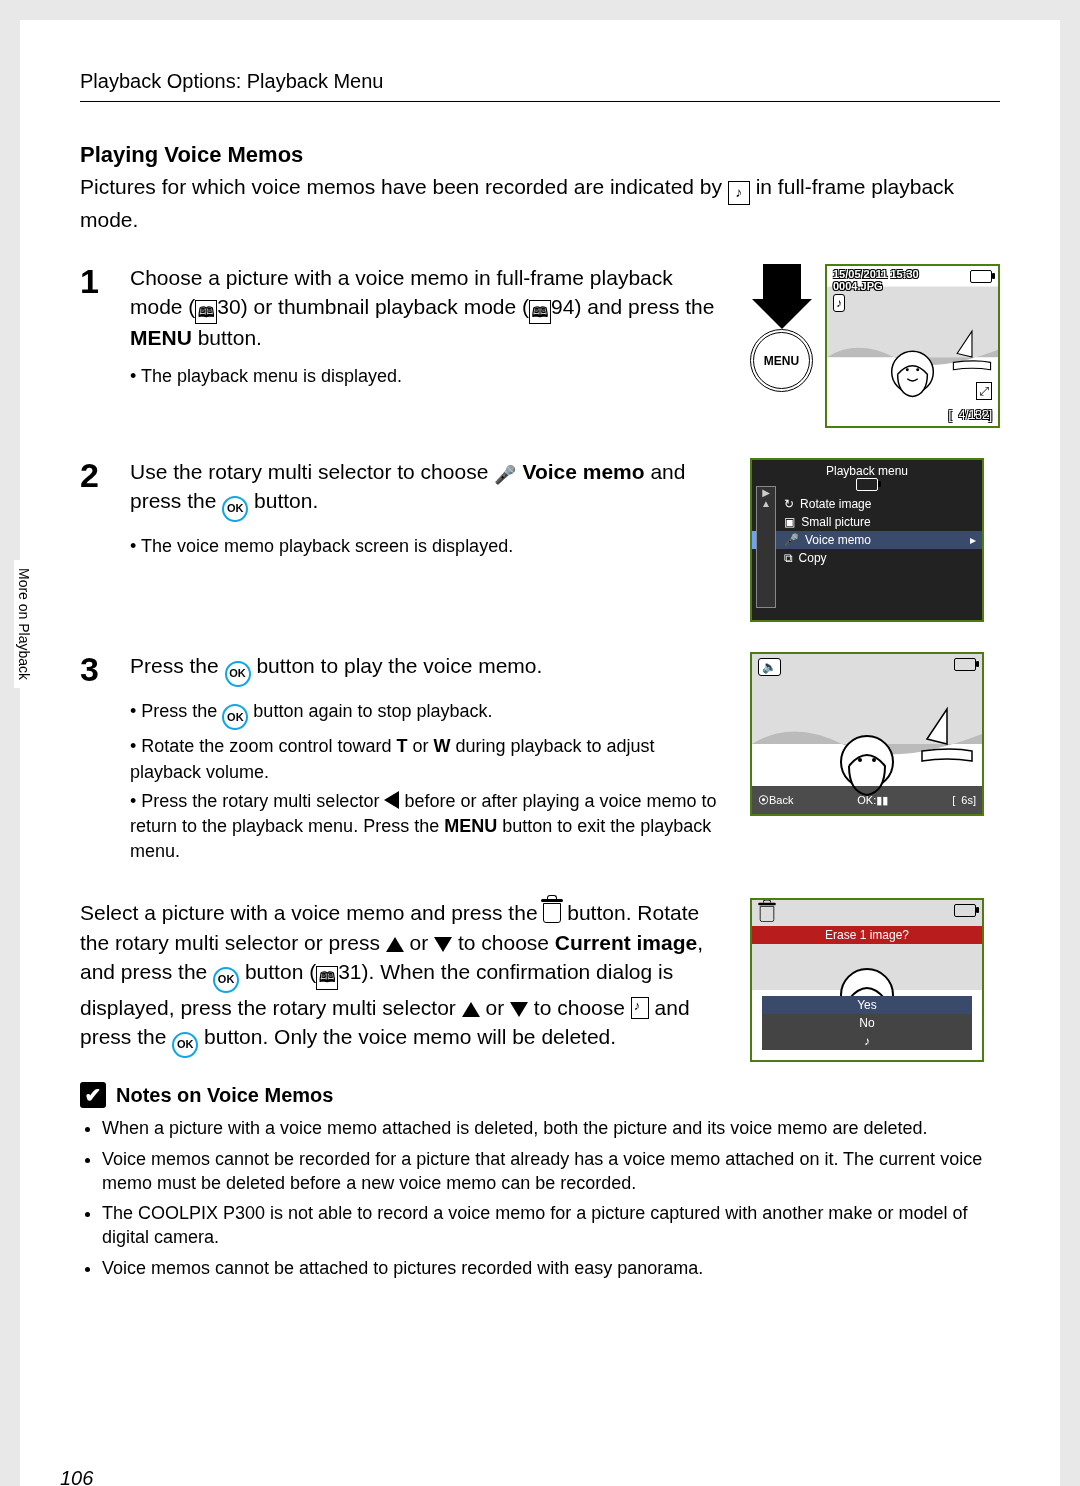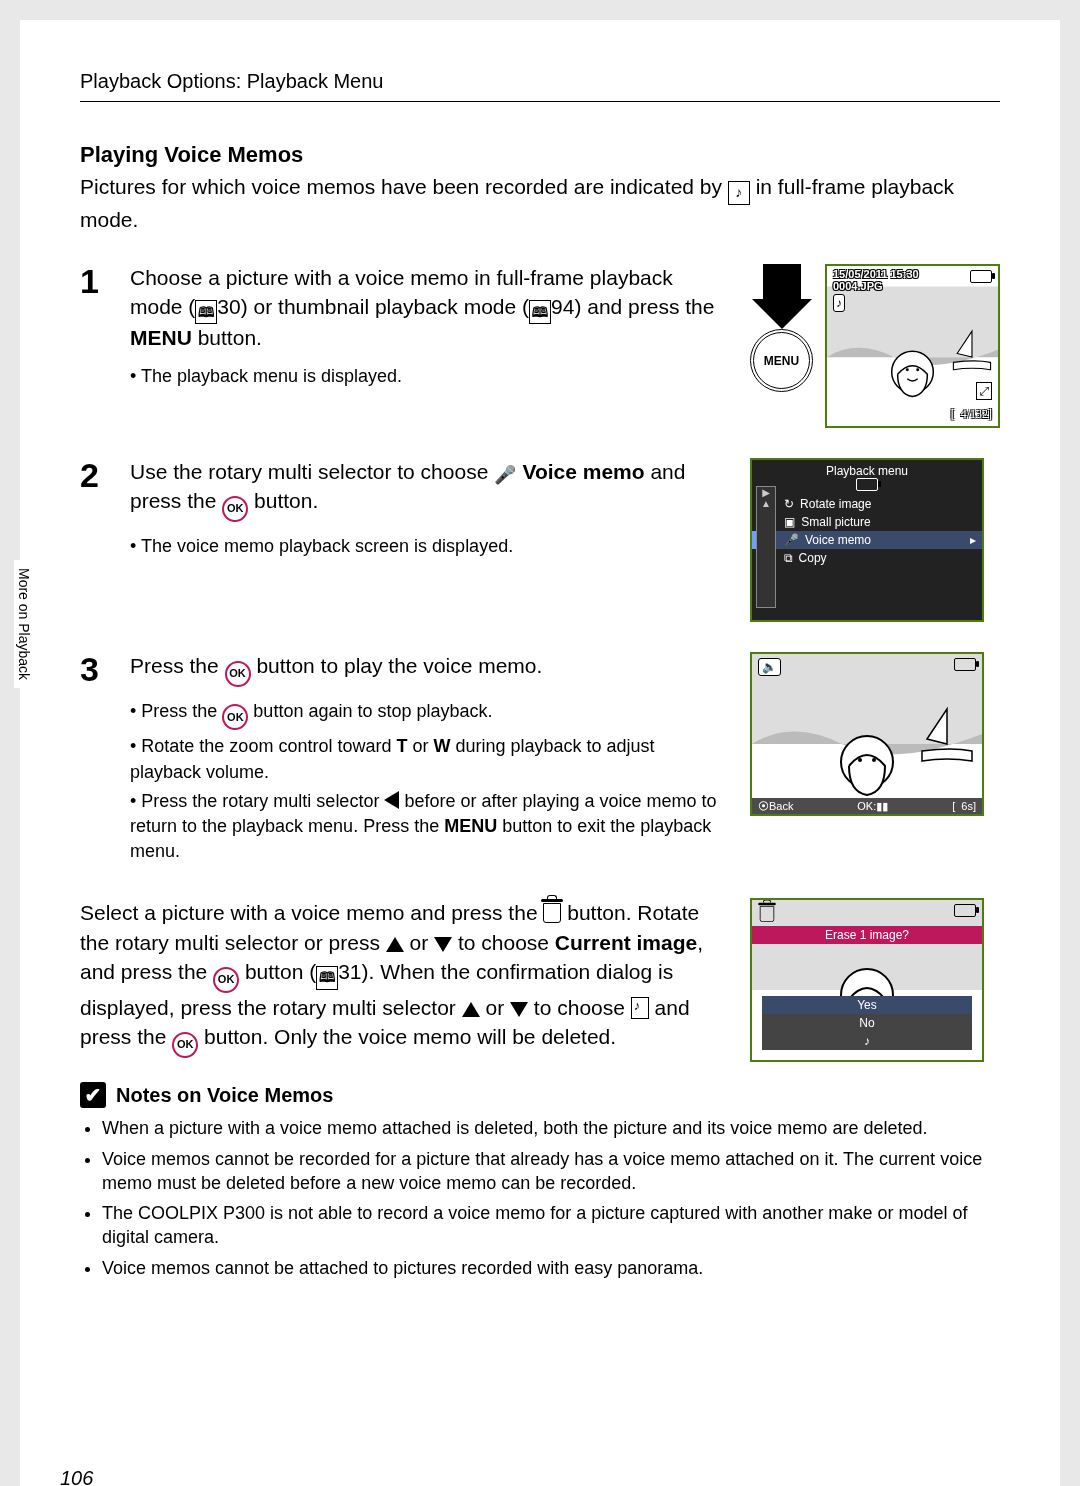--- a/index.html
+++ b/index.html
@@ -109,21 +109,21 @@
     margin-top: 8px;
   }
   .notes-list li {
     margin-bottom: 6px;
   }
   
   .il-icon, .il-ok {
     display: inline-flex;
     align-items: center;
     justify-content: center;
-    border: 2px solid #be185d;
+    border: 2px solid #0ea5e9;
     border-radius: 50%;
     width: 22px;
     height: 22px;
     font-size: 11px;
     font-weight: bold;
     vertical-align: -4px;
     background: #fff;
   }
   .il-sq {
     display: inline-flex;
@@ -197,30 +197,30 @@
     position: absolute; inset:0;
     overflow: hidden;
   }
   .scene svg { width:100%; height:100%; }
   .overlay-top {
     position:absolute; top:2px; left:6px; font-size:11px; font-weight:bold;
     color:#fff; text-shadow: -1px -1px 0 #000, 1px -1px 0 #000, -1px 1px 0 #000, 1px 1px 0 #000;
   }
   .overlay-tr { position:absolute; top:4px; right:6px; }
   .overlay-tl-icon { position:absolute; top:28px; left:6px; font-size:12px; border:1px solid #000; border-radius:3px; padding:1px 2px; background:#fff; }
-  .overlay-br { position:absolute; bottom:4px; right:6px; font-size:12px; color:#fff; text-shadow:-1px -1px 0 #000,1px -1px 0 #000,-1px 1px 0 #000,1px 1px 0 #000;font-family:Liberation Serif, serif;}
+  .overlay-br { position:absolute; bottom:4px; right:6px; font-size:12px; color:#fff; text-shadow:-1px -1px 0 #000,1px -1px 0 #000,-1px 1px 0 #000,1px 1px 0 #000;}
   .overlay-br-icon { position:absolute; bottom:26px; right:6px; font-size:12px; border:1px solid #000; background:#fff; padding:1px 2px;}
   .overlay-bottom-bar {
-    position:absolute; bottom:0; left:0; right:0; height:16px;
+    position:absolute; bottom:0; left:0; right:0; height:28px;
     background:rgba(0,0,0,0.7); color:#fff; font-size:11px;
     display:flex; justify-content:space-between; align-items:center; padding:0 6px;
   }
   .erase-bar {
     position:absolute; top:26px; left:0; right:0;
-    background:#be185d; color:#fff; font-size:12px; text-align:center; padding:2px 0;
+    background:#b91c1c; color:#fff; font-size:12px; text-align:center; padding:2px 0;
   }
   .erase-opts {
     position:absolute; bottom:10px; left:10px; right:10px;
     background:#444; color:#fff; font-size:12px; text-align:center;
   }
   .erase-opts div { padding:2px 16px; }
   .erase-opts .sel { background:#3a4a6b; }
   .batt {
     display:inline-block; width:20px; height:11px; border:1px solid #000; border-radius:2px; position:relative;
   }

